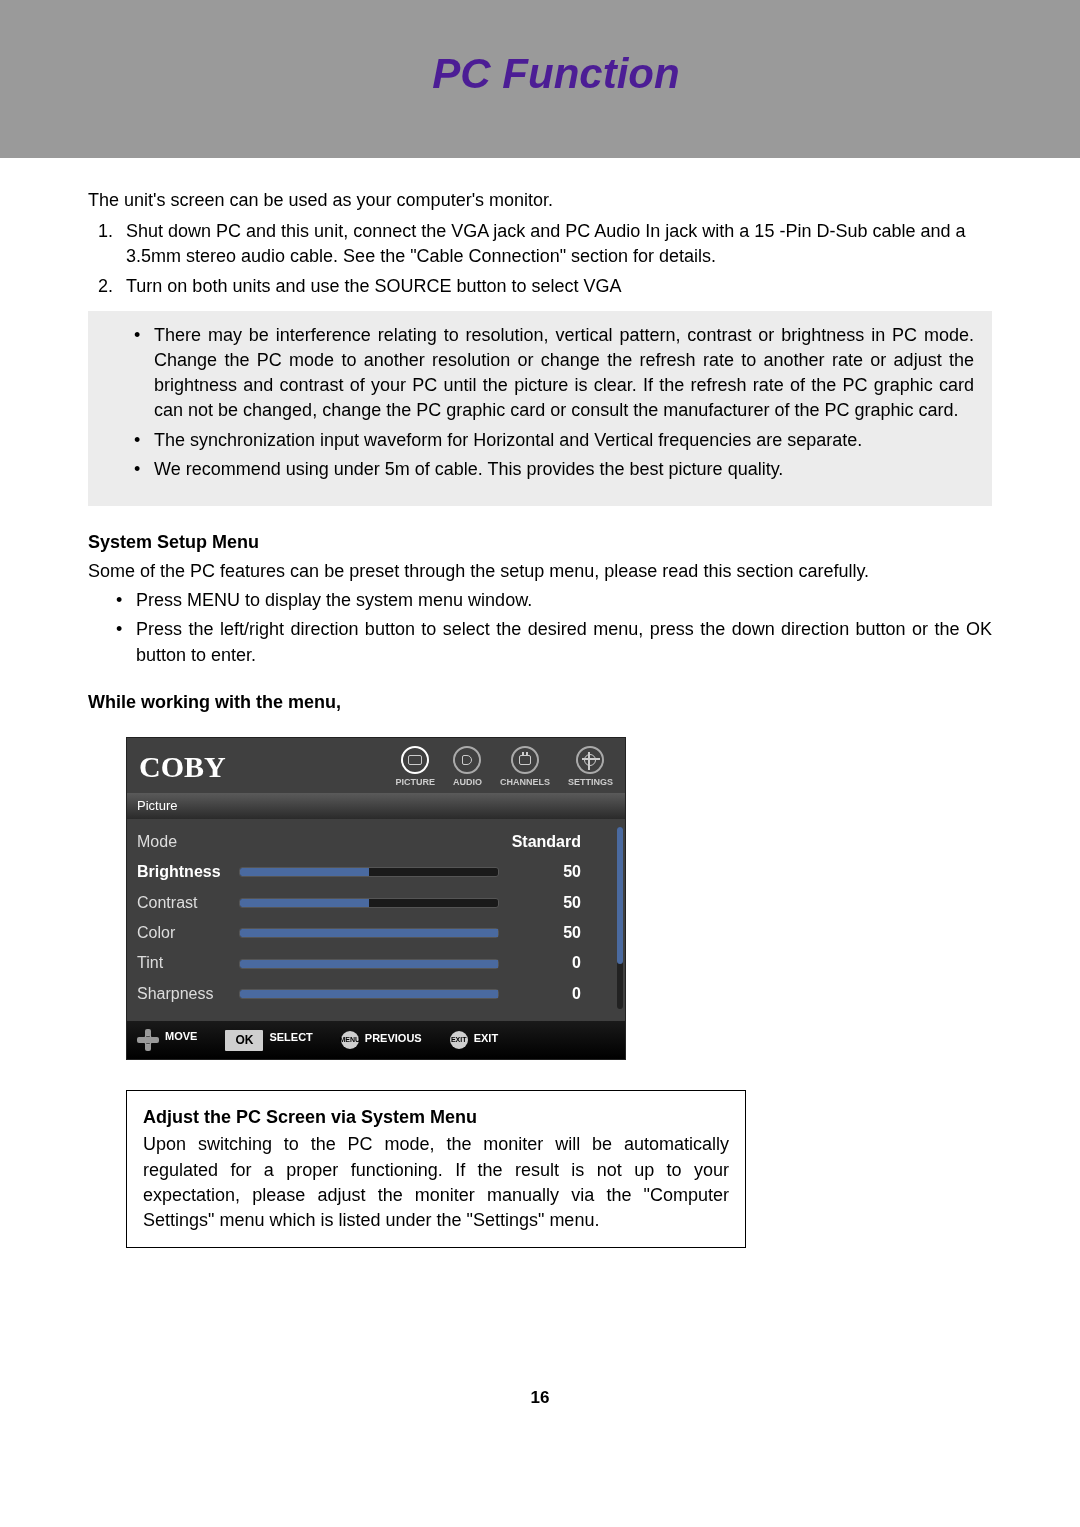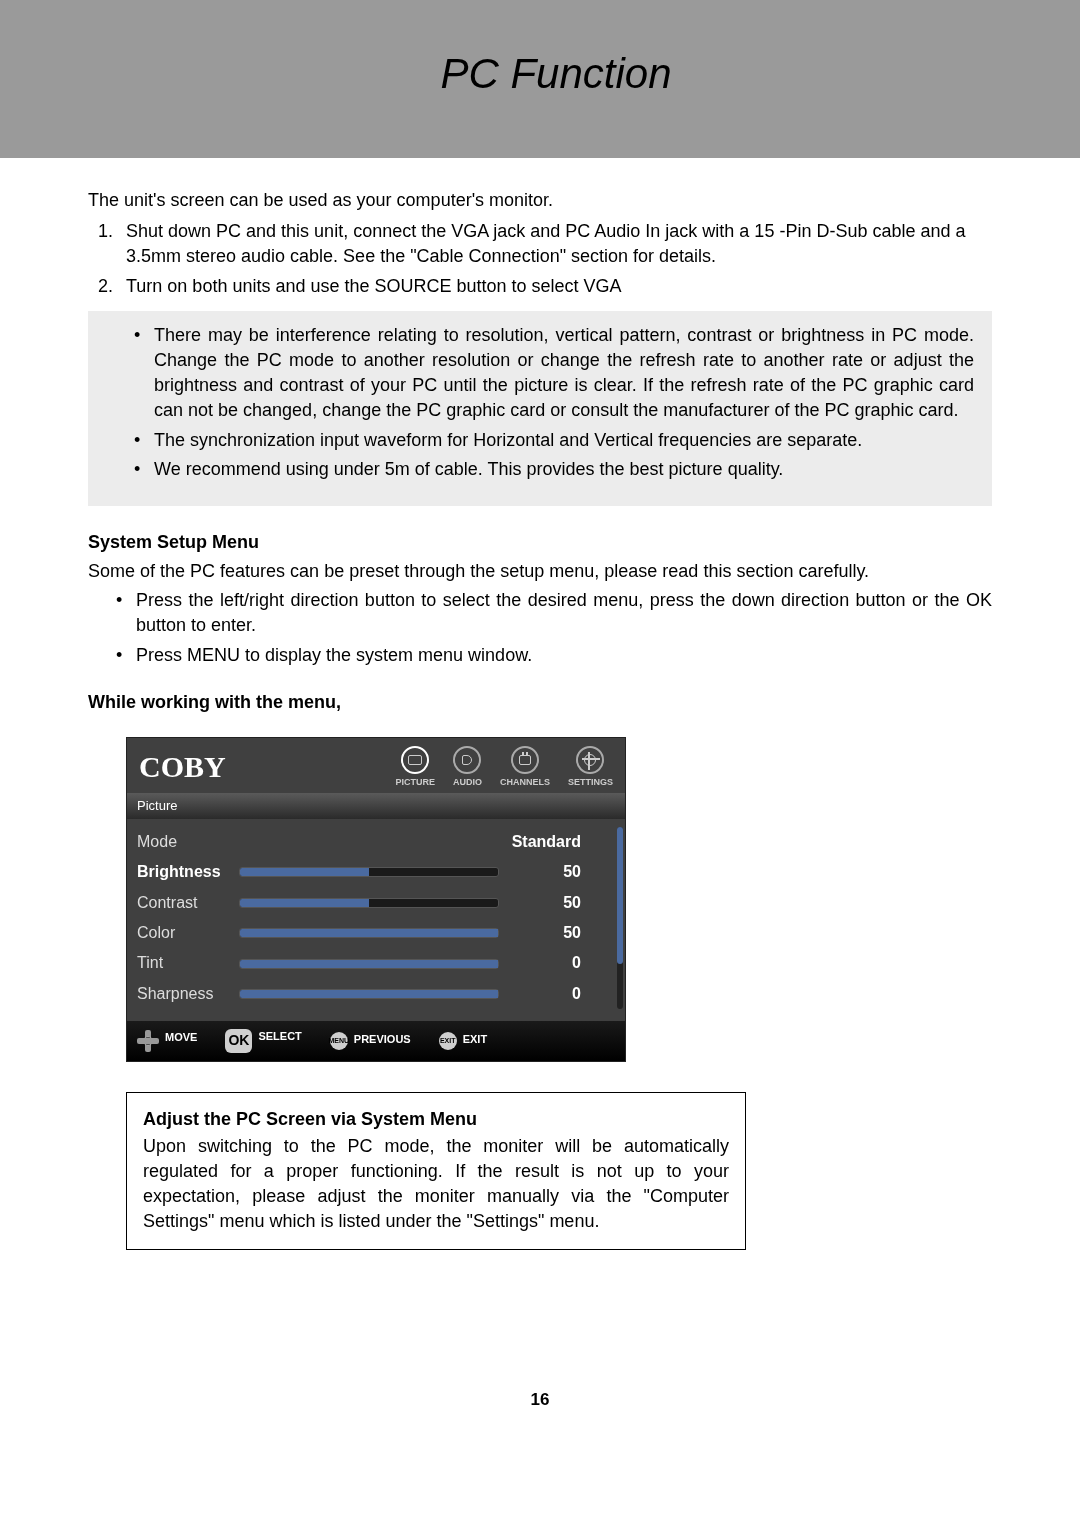--- a/index.html
+++ b/index.html
@@ -8,22 +8,22 @@
       background: #fff;
       width: 1080px;
       margin: 0 auto;
     }
     .header-bar {
       background: #9a9a9a;
       padding: 50px 0 60px;
       text-align: center;
     }
     .header-title {
-      color: #000000;
-      font-weight: normal;
+      color: #4c1d95;
+      font-weight: bold;
       font-style: italic;
       font-size: 42px;
       font-family: Arial, sans-serif;
       margin-left: 32px;
     }
     .content {
       padding: 30px 88px 0;
       font-size: 18px;
       color: #000;
       line-height: 1.4;
@@ -160,24 +160,24 @@
     }
     .osd-dpad::before, .osd-dpad::after {
       content: ""; position: absolute; background: #999; border-radius: 2px;
     }
     .osd-dpad::before { left:8px; top:0; width:6px; height:22px; }
     .osd-dpad::after { left:0; top:8px; width:22px; height:6px; }
     .osd-dpad .center { position:absolute; left:6px; top:6px; width:10px; height:10px; border-radius:50%; background:#444; border:1px solid #aaa; }
     .osd-pill {
       background: #cfcfcf;
       color: #000;
-      font-size: 14px;
-      font-weight: bold;
-      padding: 2px 3px;
-      border-radius: 6px;
+      font-size: 12px;
+      font-weight: bold;
+      padding: 2px 10px;
+      border-radius: 1px;
     }
     .osd-circ {
       width: 18px; height: 18px; border-radius: 50%;
       background: #cfcfcf; color: #000;
       font-size: 7px; font-weight: bold;
       display: flex; align-items: center; justify-content: center;
     }
 
     
     .adj-box {
@@ -220,22 +220,22 @@
     <ul class="bullet-list">
       <li>There may be interference relating to resolution, vertical pattern, contrast or brightness in PC mode. Change the PC mode to another resolution or change the refresh rate to another rate or adjust the brightness and contrast of your PC until the picture is clear. If the refresh rate of the PC graphic card can not be changed, change the PC graphic card or consult the manufacturer of the PC graphic card.</li>
       <li>The synchronization input waveform for Horizontal and Vertical frequencies are separate.</li>
       <li>We recommend using under 5m of cable. This provides the best picture quality.</li>
     </ul>
   </div>
 
   <div class="sec-heading">System Setup Menu</div>
   <p class="plain">Some of the PC features can be preset through the setup menu, please read this section carefully.</p>
   <ul class="bullet-list">
+    <li>Press MENU to display the system menu window.</li>
     <li>Press the left/right direction button to select the desired menu, press the down direction button or the OK button to enter.</li>
-    <li>Press MENU to display the system menu window.</li>
   </ul>
 
   <div class="sec-heading" style="margin-top:22px;">While working with the menu,</div>
 
   <div class="osd">
     <div class="osd-top">
       <div class="osd-logo">COBY</div>
       <div class="osd-tabs">
         <div class="osd-tab">
           <div class="osd-tab-icon active">

